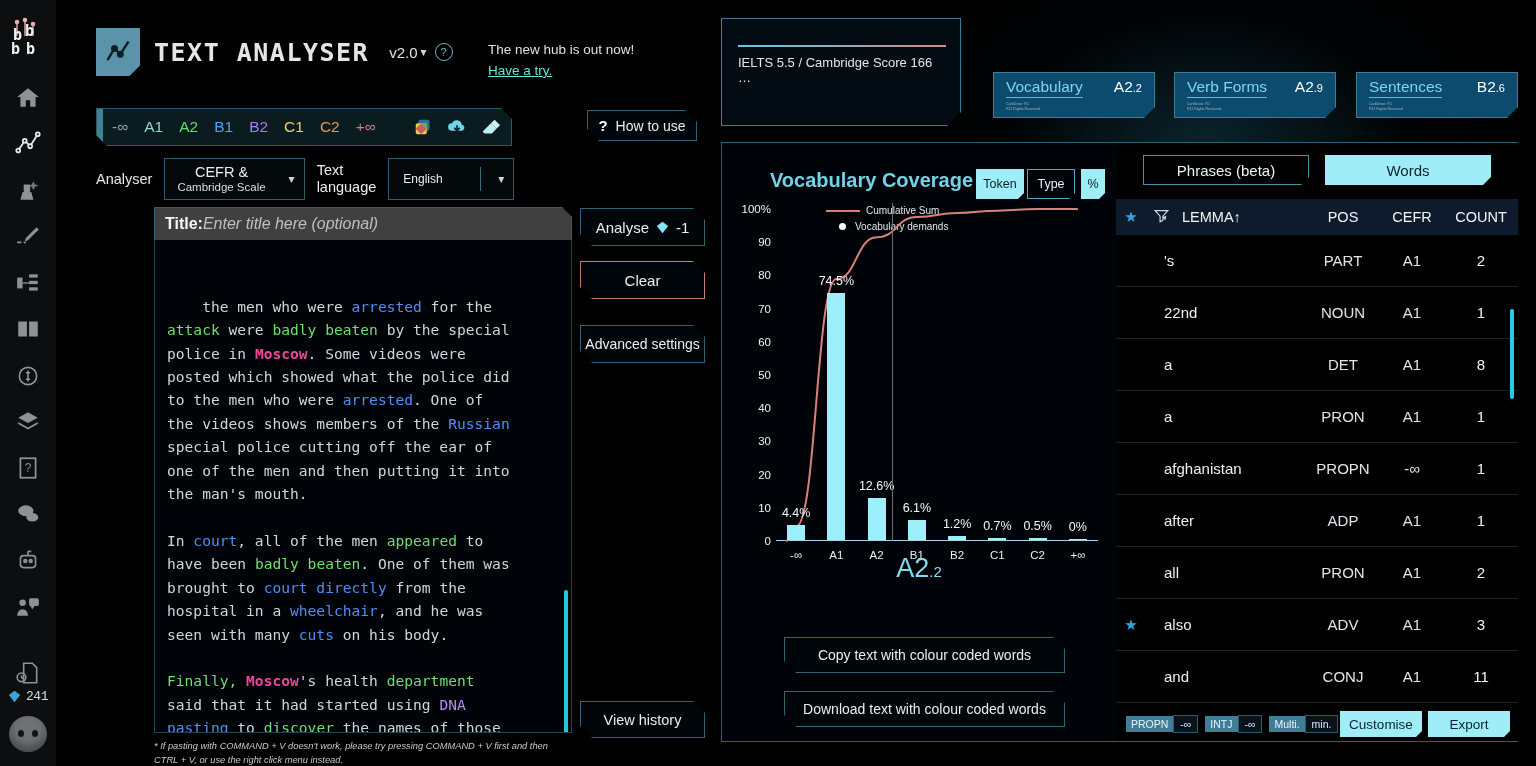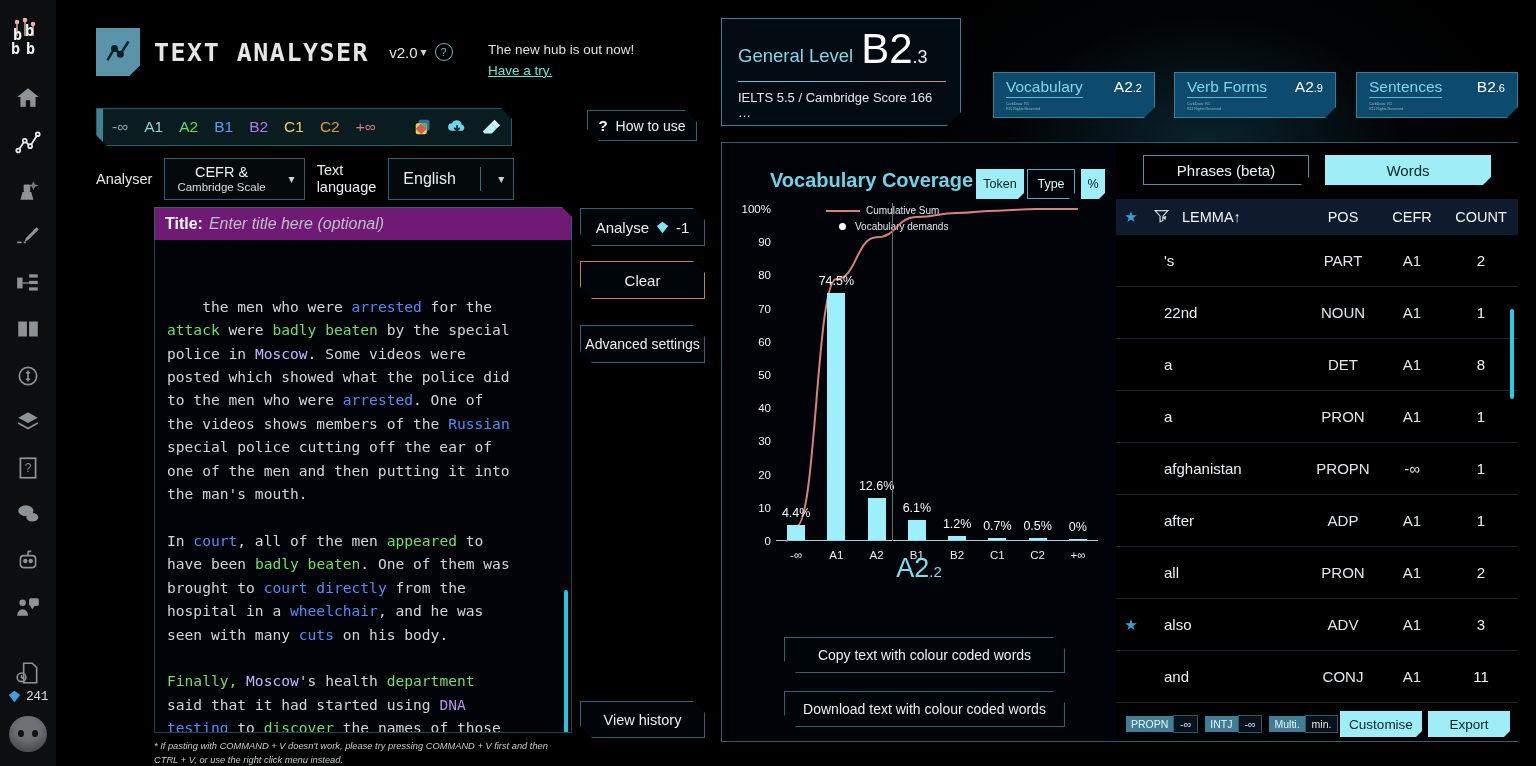--- a/index.html
+++ b/index.html
@@ -95,42 +95,42 @@
   }
   .sel-two { line-height: 1.12; text-align: center; padding-right: 26px; }
   .sel-two .l1 { font-size: 14.5px; }
   .sel-two .l2 { font-size: 11.5px; color: #d8dee2; }
   .sel-caret { position: absolute; right: 9px; color: #cdd4d8; font-size: 12px; }
   .lang-lbl { font-size: 14.5px; line-height: 1.15; }
   .lang-box {
     border: 1px solid #2d5f6d; background: #04090b; height: 42px; width: 126px;
     display: flex; align-items: center; cursor: pointer; position: relative;
   }
-  .lang-box .val { font-size: 16px; padding-left: 14px; }
+  .lang-box .val { font-size: 12px; padding-left: 14px; }
   .lang-box .div { position: absolute; right: 32px; top: 8px; bottom: 8px; width: 1px; background: #3a6b79; }
 
   
   .title-field {
     position: absolute; left: 98px; top: 207px; width: 418px; height: 34px;
-    border: 1px solid #2d6170; background: #701a75;
+    border: 1px solid #2d6170; background: #404040;
     clip-path: polygon(0 0, calc(100% - 10px) 0, 100% 10px, 100% 100%, 0 100%);
-    display: flex; align-items: center; padding-left: 10px; gap: 6px;
+    display: flex; align-items: center; padding-left: 10px; 
   }
   .title-field .lab { font-size: 16px; font-weight: bold; color: #f3f6f8; }
   .title-field .ph { font-size: 16px; font-style: italic; color: #b9c0c5; }
   .editor {
     position: absolute; left: 98px; top: 240px; width: 418px; height: 493px;
     border: 1px solid #1f4552; border-top: none; background: #000409;
     padding: 8px 14px 0 12px; overflow: hidden;
     font-family: "DejaVu Sans Mono", monospace; font-size: 14.6px; line-height: 23.4px;
     color: #cfd6da; white-space: pre-wrap; word-wrap: break-word;
   }
   .editor .w-blue { color: #4f8ef7; }
   .editor .w-green { color: #6fdf6f; }
-  .editor .w-white { color: #c4b5fd; font-weight: normal; }
+  .editor .w-white { color: #ec4899; font-weight: bold; }
   .editor .w-purple { color: #b98cf0; }
   .ed-scroll {
     position: absolute; right: 3px; top: 350px; width: 4px; height: 150px;
     background: #24c6e0; border-radius: 2px;
   }
   .paste-note {
     position: absolute; left: 98px; top: 740px; width: 420px;
     font-size: 9.3px; font-style: italic; color: #c3cace; line-height: 1.5;
   }
 
@@ -478,21 +478,21 @@
 the man's mouth.</span>
 
 <span>In </span><span class="w-blue">court</span><span>, all of the men </span><span class="w-green">appeared</span><span> to
 have been </span><span class="w-green">badly beaten</span><span>. One of them was
 brought to </span><span class="w-blue">court directly</span><span> from the
 hospital in a </span><span class="w-blue">wheelchair</span><span>, and he was
 seen with many </span><span class="w-blue">cuts</span><span> on his body.</span>
 
 <span class="w-green">Finally, </span><span class="w-white">Moscow</span><span>'s health </span><span class="w-green">department</span><span>
 said that it had started using </span><span class="w-purple">DNA</span><span>
-</span><span class="w-blue">testing</span><span> to </span><span class="w-green">discover</span><span> the names of those
+</span><span class="w-blue">pasting</span><span> to </span><span class="w-green">discover</span><span> the names of those
 who were </span></div>
     <div class="paste-note">* If pasting with COMMAND + V doesn't work, please try pressing  COMMAND + V first and then CTRL + V, or use the right click menu instead.</div>
 
     <div class="btn btn-howto">
       <span class="q">?</span>
       <span>How to use</span>
     </div>
     <div class="btn btn-analyse">
       <span>Analyse</span>
       <svg style="width:13px;height:13px" viewBox="0 0 16 16">
@@ -508,26 +508,20 @@
     </div>
     <div class="btn btn-hist">
       <span>View history</span>
     </div>
   </div>
 
   <div class="right">
     <div class="glow"></div>
 
     <div class="gen-card">
-      <div class="gen-top">
-        <span class="gen-lbl">General Level</span>
-        <span class="gen-val">
-          <span>B2</span><span class="dec">.3</span>
-        </span>
-      </div>
       <div class="gen-rule"></div>
       <div class="gen-sub">IELTS 5.5 / Cambridge Score 166 …</div>
     </div>
 
     <div class="sc-card" id="sc0">
       <div class="row">
         <span class="sc-name">Vocabulary</span>
         <span class="sc-val"><span>A2</span><span class="dec">.2</span></span>
       </div>
       <div class="sc-fine">

